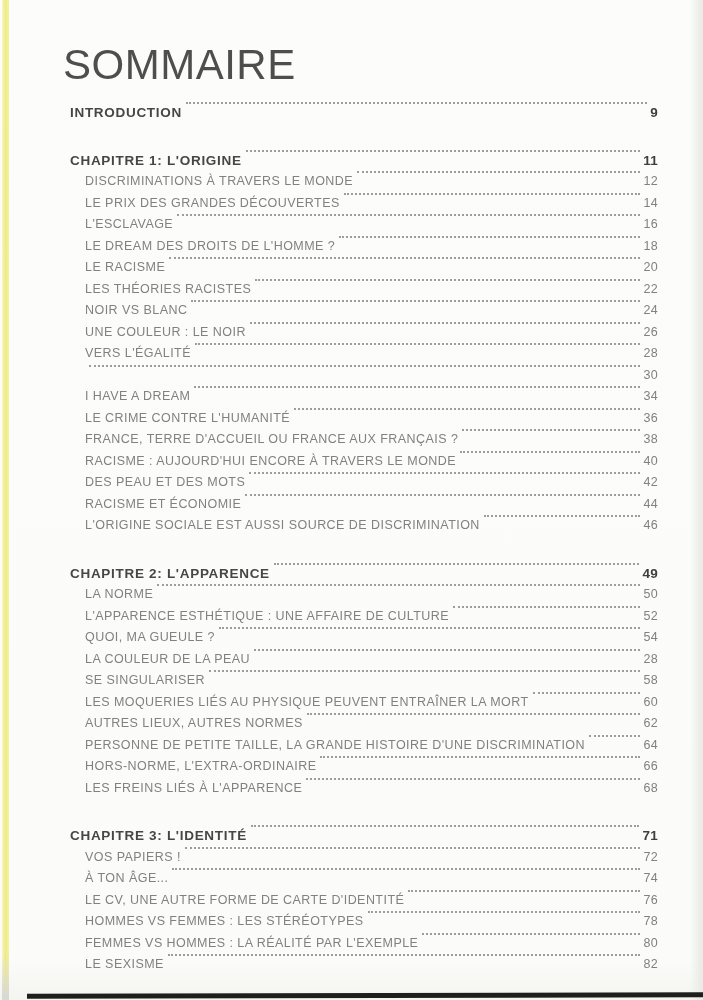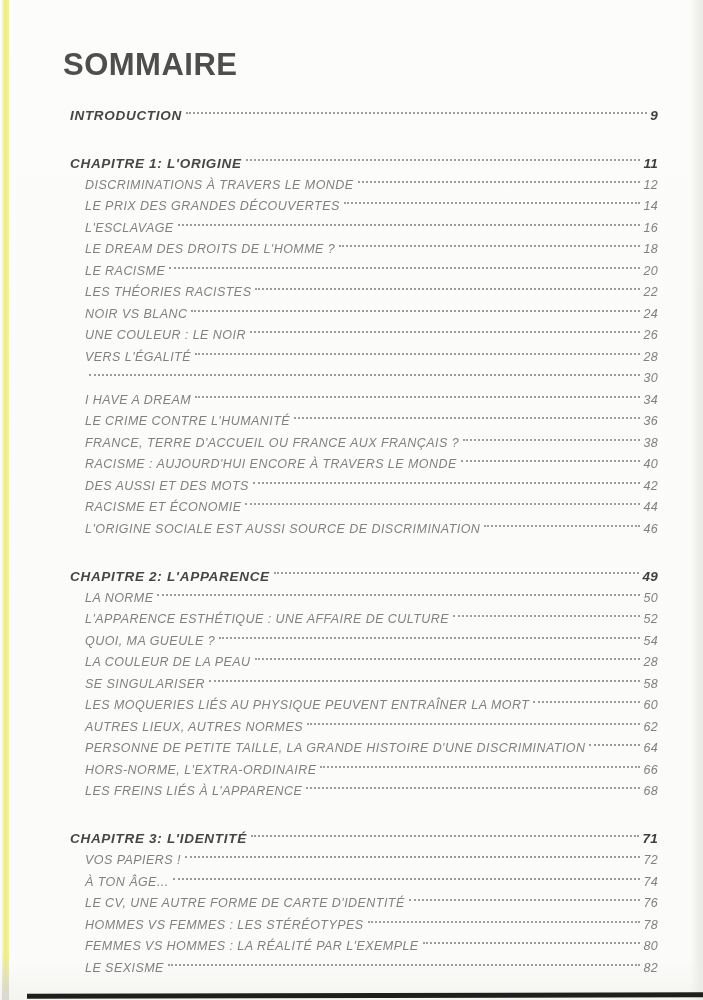--- a/index.html
+++ b/index.html
@@ -43,34 +43,33 @@
     transform: rotate(-0.12deg);
   }
   .content {
     position: absolute;
     left: 70px;
     right: 45px;
     top: 0;
   }
   .page-title {
     margin: 42px 0 17px -7px;
-    font-size: 31px;
+    font-size: 42px;
     line-height: 46px;
-    font-weight: 700;
+    font-weight: 400;
     letter-spacing: 0.5px;
     color: #4e4e4e;
   }
   .toc { width: 100%; }
   .toc-row {
     display: flex;
-    align-items: center;
+    align-items: flex-start;
     height: 21.5px;
     font-size: 12.5px;
     color: #818181;
-    font-style: italic;
   }
   .toc-row .label {
     white-space: nowrap;
     letter-spacing: 0.45px;
   }
   .toc-row .leader {
     flex: 1 1 auto;
     margin: 0 3px 0 4px;
     border-bottom: 2px dotted #9d9d9d;
     transform: translateY(-3px);
@@ -196,21 +195,21 @@
     <span class="pg">38</span>
   </div>
 
   <div class="toc-row level-entry">
     <span class="label">RACISME : AUJOURD'HUI ENCORE À TRAVERS LE MONDE</span>
     <span class="leader"></span>
     <span class="pg">40</span>
   </div>
 
   <div class="toc-row level-entry">
-    <span class="label">DES AUSSI ET DES MOTS</span>
+    <span class="label">DES PEAU ET DES MOTS</span>
     <span class="leader"></span>
     <span class="pg">42</span>
   </div>
 
   <div class="toc-row level-entry">
     <span class="label">RACISME ET ÉCONOMIE</span>
     <span class="leader"></span>
     <span class="pg">44</span>
   </div>
 

